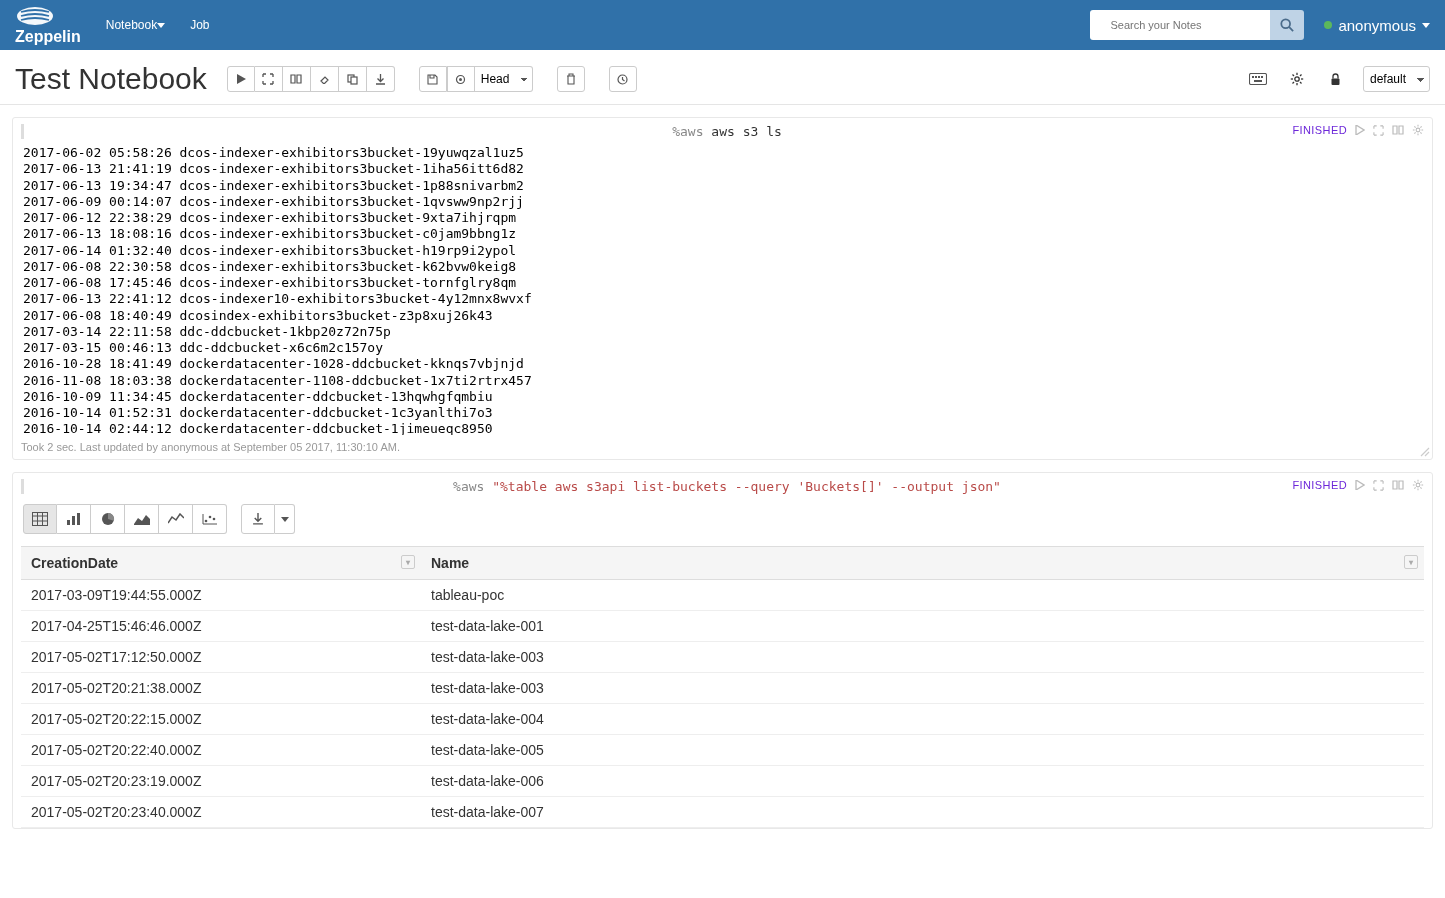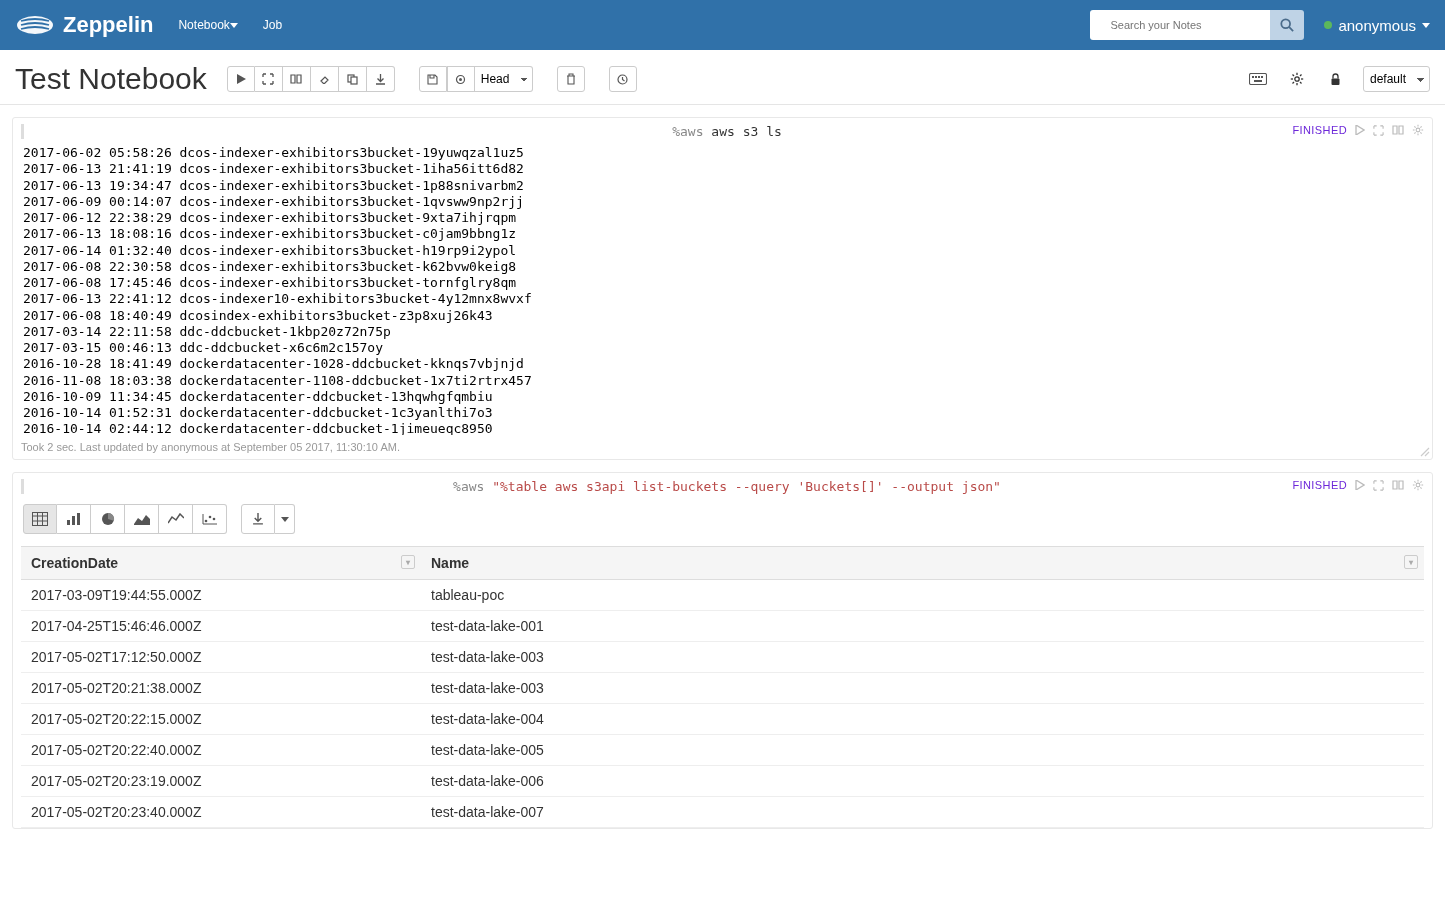--- a/index.html
+++ b/index.html
@@ -1,20 +1,20 @@
 <!DOCTYPE html>
 <html><head>
 <meta charset="utf-8">
 <style>
 * { box-sizing: border-box; margin: 0; padding: 0; }
 body { font-family: "Helvetica Neue", Helvetica, Arial, sans-serif; font-size: 14px; color: #333; background: #fff; }
 
 
 .navbar { background: #3071a9; color: #fff; height: 50px; display: flex; align-items: center; padding: 0 15px; }
-.brand { display: flex; align-items: center; font-size: 22px; font-weight: 600; margin-right: 25px; }
+.brand { display: flex; align-items: flex-start; font-size: 16px; font-weight: 600; margin-right: 25px; flex-direction: column; }
 .brand svg { margin-right: 8px; }
 .nav-links { display: flex; gap: 25px; flex: 1; }
 .nav-link { color: #fff; font-size: 12px; display: flex; align-items: center; cursor: pointer; }
 .caret { display:inline-block; width:0; height:0; border-left:4px solid transparent; border-right:4px solid transparent; border-top:5px solid #fff; vertical-align:middle; }
 .search-group { display:flex; }
 .search-input { width: 180px; height: 30px; padding: 4px 20px; border: none; border-radius: 3px 0 0 3px; font-size: 11px; }
 .search-btn { width: 34px; height: 30px; background: #bfd3e6; border: none; border-radius: 0 3px 3px 0; display:flex; align-items:center; justify-content:center; cursor:pointer; }
 .user-block { margin-left: 20px; display:flex; align-items:center; gap:6px; cursor:pointer; font-size: 15px;}
 .status-dot { width:8px; height:8px; border-radius:50%; background:#5cb85c; display:inline-block; }
 

